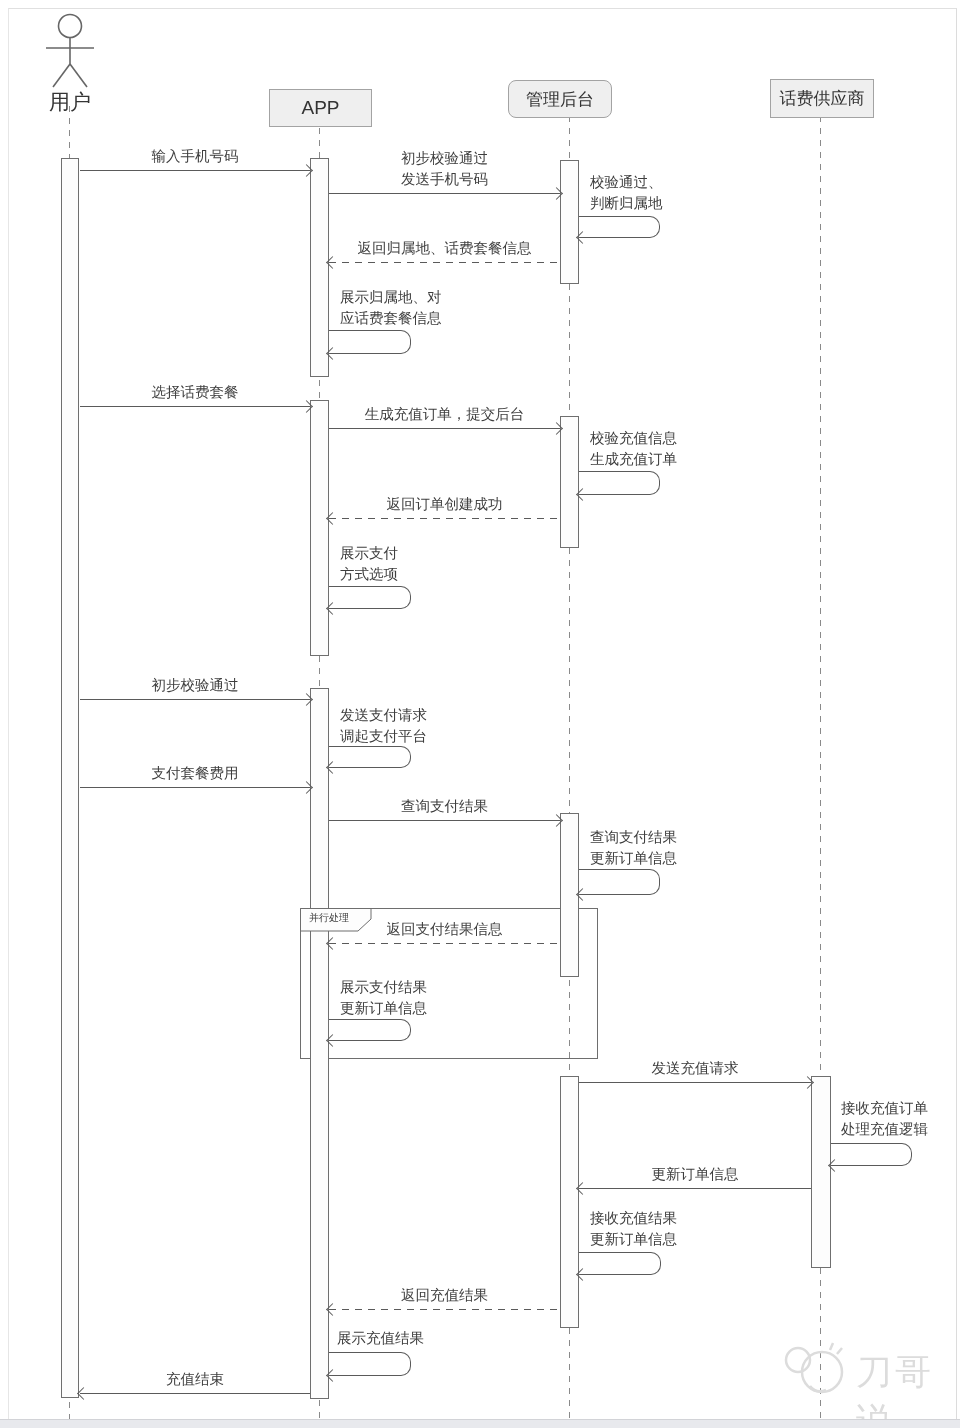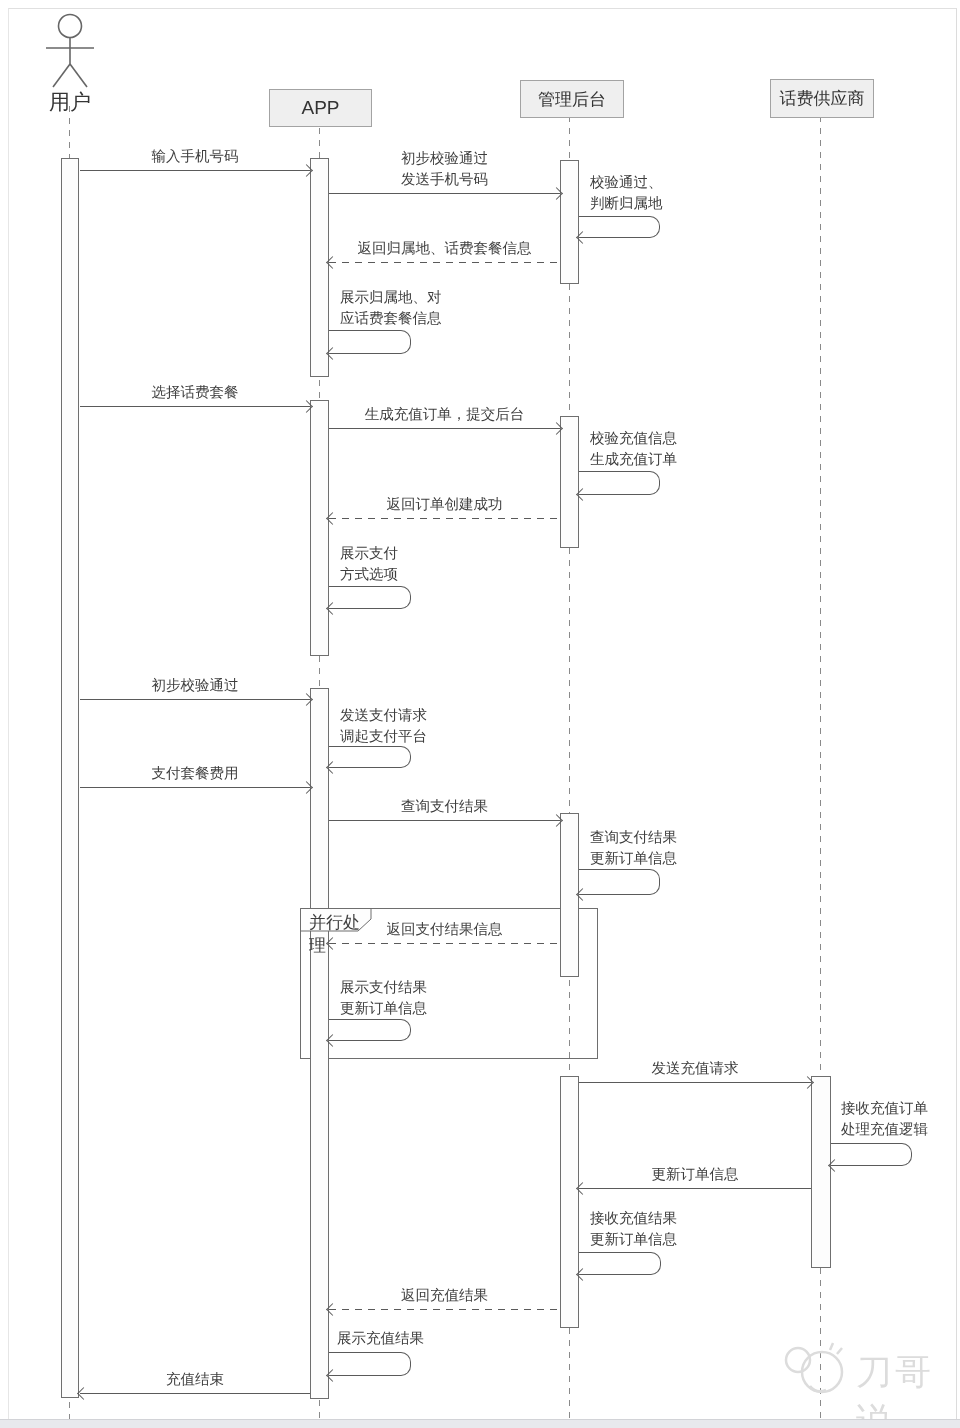--- a/index.html
+++ b/index.html
@@ -37,21 +37,21 @@
   
   .loop{position:absolute;border:1px solid #5a5a5a;border-left:none;
     border-radius:0 10px 10px 0;z-index:4;box-sizing:border-box;}
   .loop .chev{top:auto;bottom:-5px;}
   .slbl{position:absolute;z-index:4;white-space:pre-line;line-height:21px;
     font-size:14.5px;color:#3e3e3e;text-align:left;}
 
   
   .frame{position:absolute;border:1px solid #6e6e6e;z-index:2;box-sizing:border-box;}
   .frame-tab{position:absolute;z-index:5;}
-  .frame-tab .tab-text{position:absolute;left:9px;top:3px;font-size:17px;color:#3e3e3e;}
+  .frame-tab .tab-text{position:absolute;left:9px;top:3px;font-size:10px;color:#3e3e3e;}
 
   
   .actor-label{position:absolute;text-align:center;font-size:21px;color:#353535;z-index:3;}
 
   
   .watermark-text{position:absolute;font-size:36px;color:#dcdcdc;letter-spacing:3px;z-index:2;}
 </style>
 </head>
 <body>
 
@@ -68,21 +68,21 @@
       <circle cx="30" cy="16" r="11.5"></circle>
       <line x1="30" y1="27.5" x2="30" y2="54"></line>
       <line x1="6" y1="38" x2="54" y2="38"></line>
       <line x1="30" y1="54" x2="13" y2="77"></line>
       <line x1="30" y1="54" x2="47" y2="77"></line>
     </g>
   </svg>
   <div class="actor-label" style="left:38px;top:88px;width:64px;">用户</div>
 
   <div class="pbox" style="left:269px;top:80px;width:101px;height:36px;font-size:19px;margin-top:9px;">APP</div>
-  <div class="pbox" style="left:520px;top:80px;width:102px;height:36px;">管理后台</div>
+  <div class="pbox" style="left:508px;top:80px;width:102px;height:36px;border-radius:8px;">管理后台</div>
   <div class="pbox" style="left:770px;top:79px;width:102px;height:37px;">话费供应商</div>
 
   <div class="frame" style="left:300px;top:908px;width:298px;height:151px;"></div>
   <div class="frame-tab" style="left:300px;top:908px;width:72px;height:24px;">
     <svg width="72" height="24" viewBox="0 0 72 24">
       <polygon points="0.5,0.5 71,0.5 71,11 58,23 0.5,23" fill="#fdfdfd" stroke="#6e6e6e" stroke-width="1"></polygon>
     </svg>
     <div class="tab-text">并行处理</div>
   </div>
 

